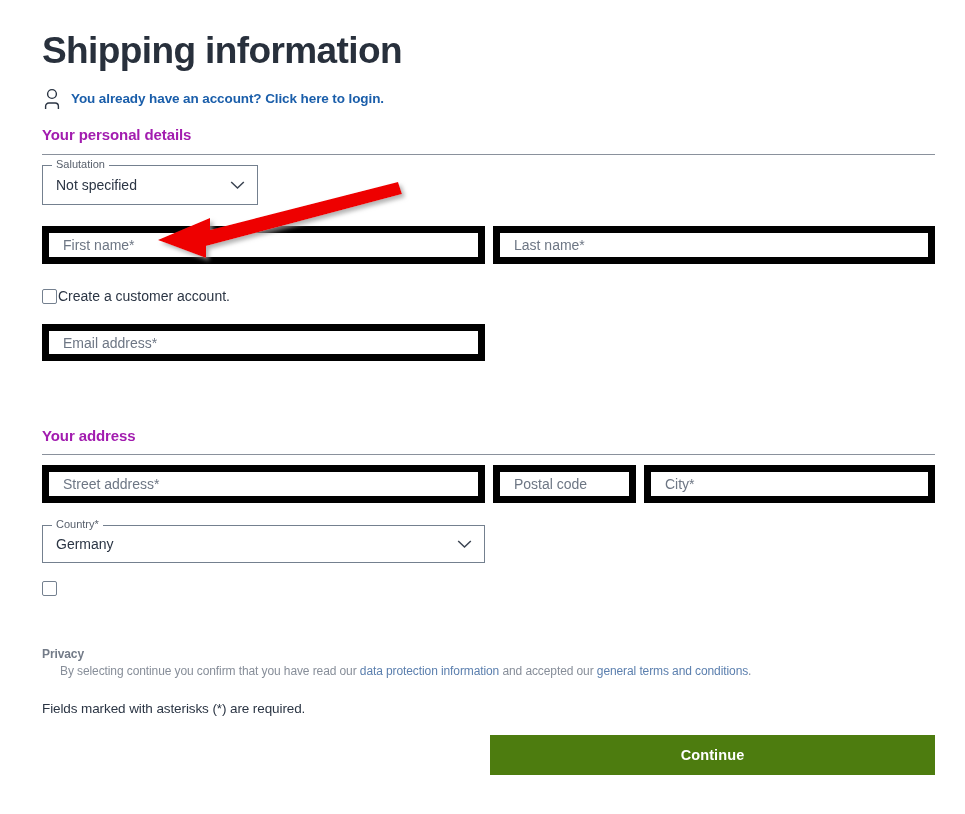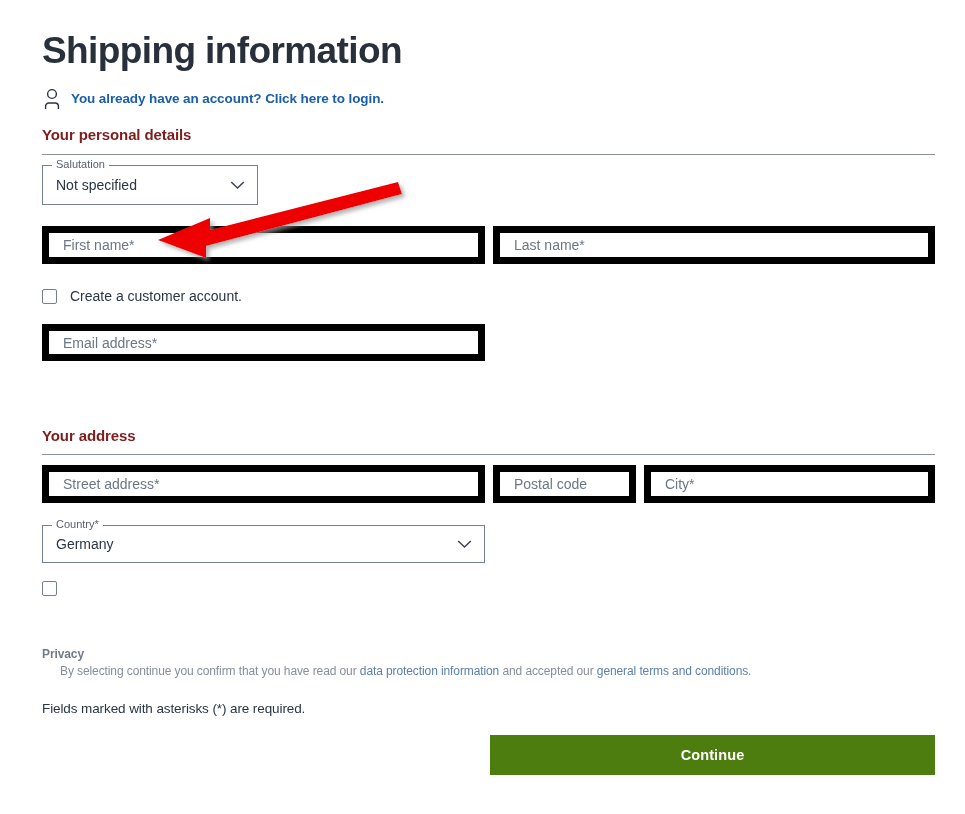--- a/index.html
+++ b/index.html
@@ -68,21 +68,21 @@
     white-space: nowrap;
     letter-spacing: -0.1px;
   }
 
   
   .section-heading {
     position: absolute;
     left: 0;
     font-size: 15px;
     font-weight: bold;
-    color: #7f1d1d;
+    color: #a21caf;
     margin: 0;
     letter-spacing: -0.1px;
   }
   .section-rule {
     position: absolute;
     left: 0;
     width: 893px;
     height: 1px;
     background: #8a919c;
   }
@@ -150,21 +150,21 @@
     width: 15px;
     height: 10px;
   }
 
   
   .check-row {
     position: absolute;
     left: 0;
     display: flex;
     align-items: center;
-    gap: 13px;
+    gap: 1px;
     height: 20px;
   }
   .checkbox {
     width: 15px;
     height: 15px;
     box-sizing: border-box;
     border: 1px solid #74808f;
     border-radius: 2px;
     background: #fff;
     flex: 0 0 auto;

